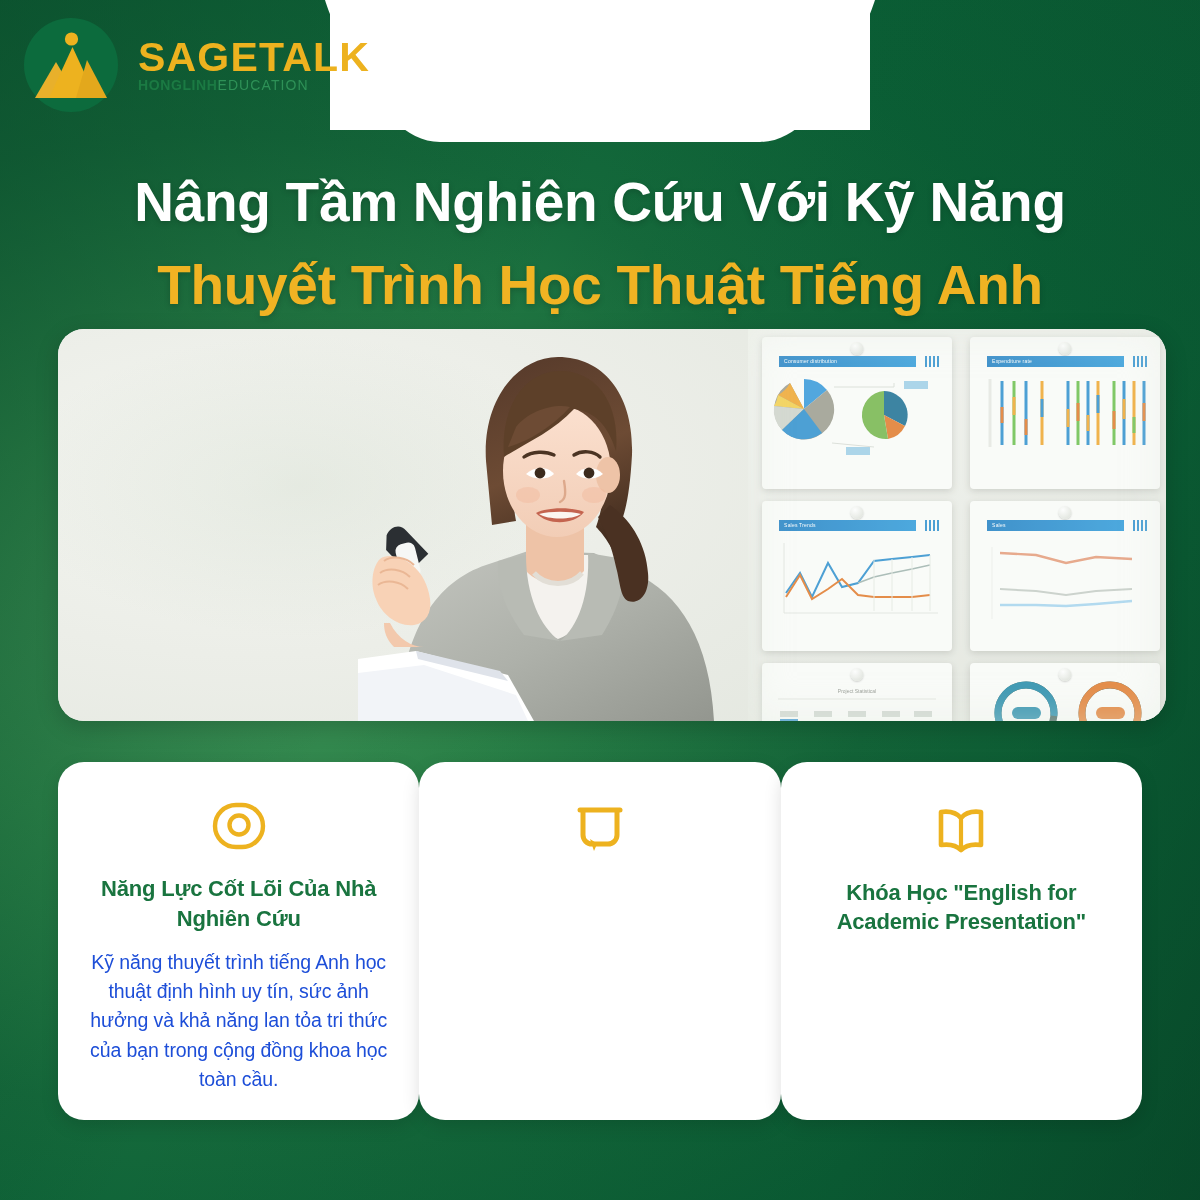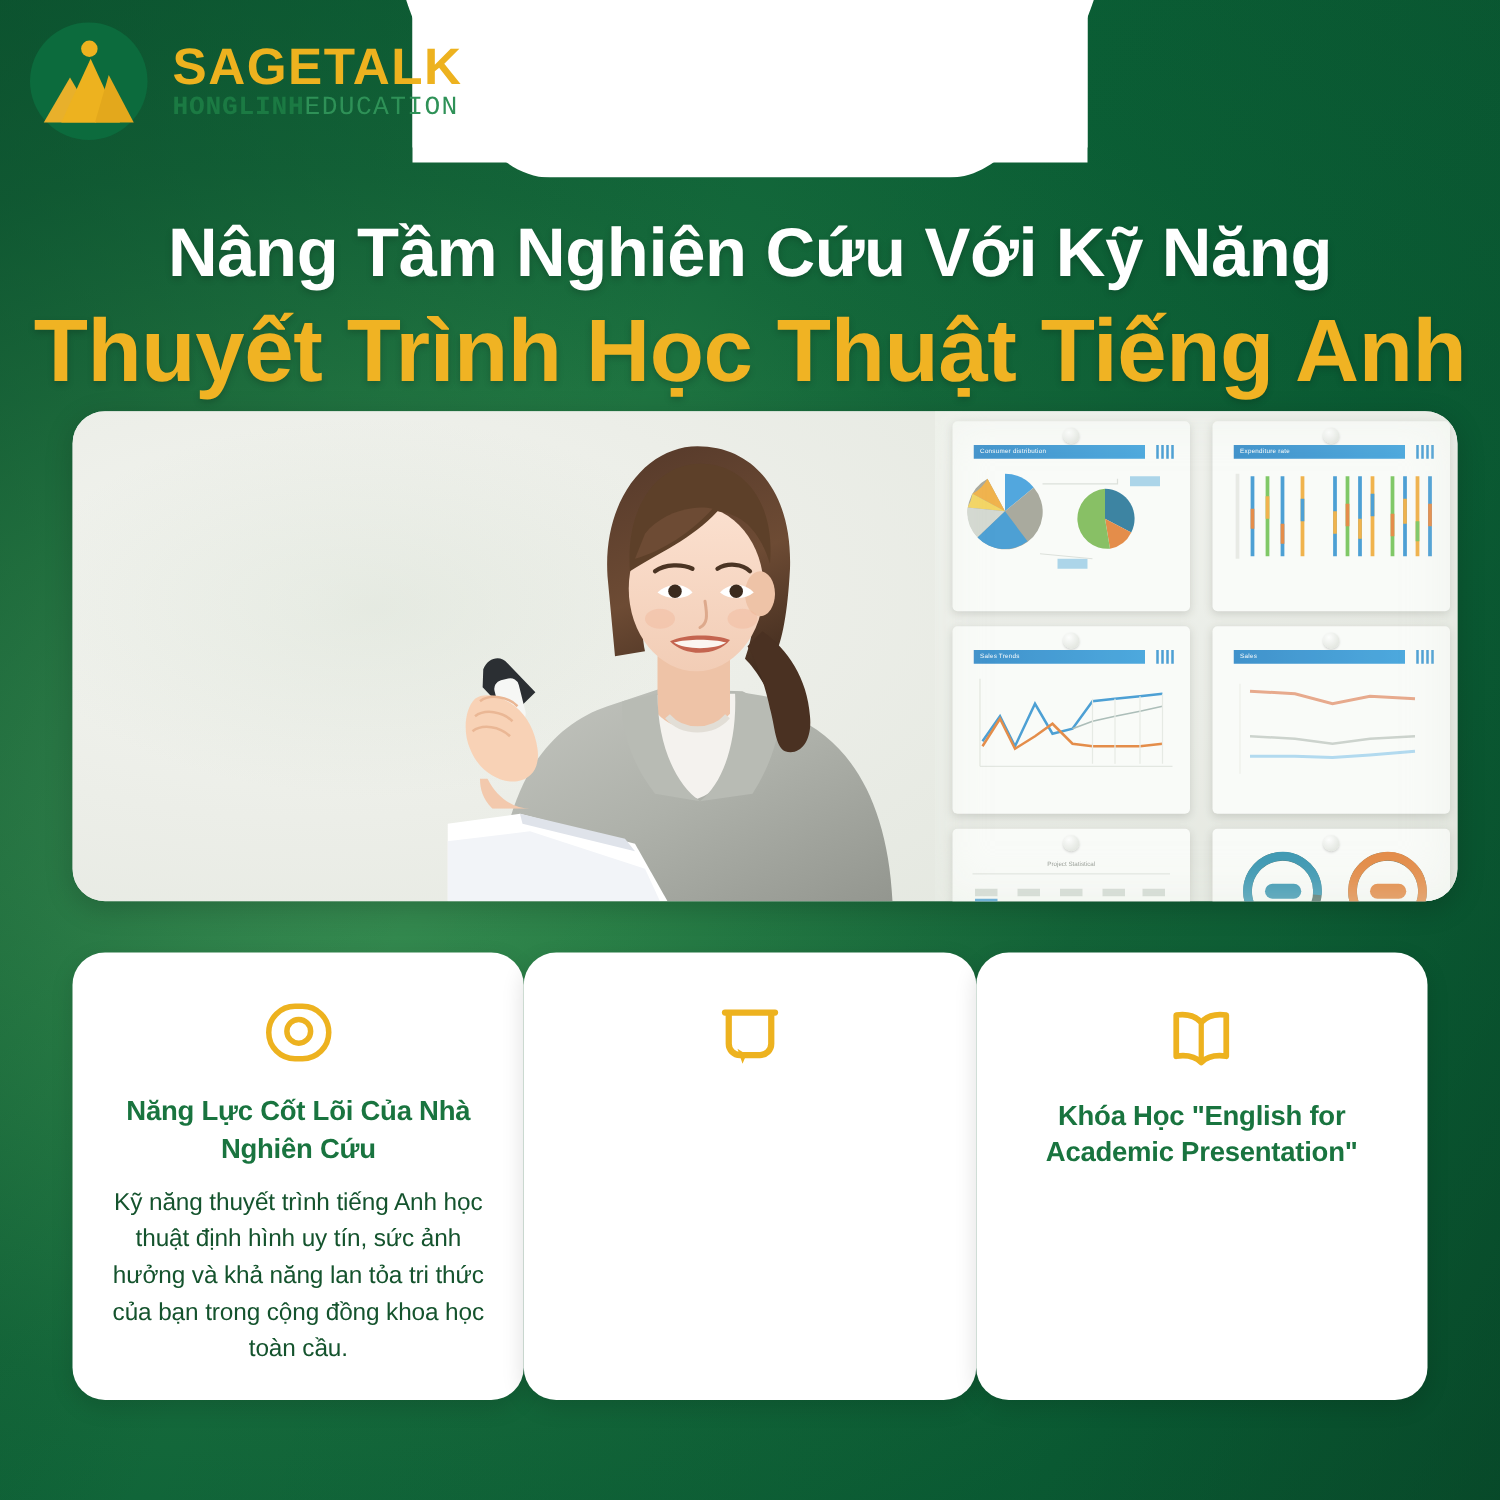--- a/index.html
+++ b/index.html
@@ -33,33 +33,33 @@
   .header-banner svg{display:block;}
   .logo-wrap{
     position:absolute; left:0; top:0; width:1200px; height:130px;
     display:flex; align-items:center; justify-content:flex-start; gap:16px; z-index:6;margin-left:20px;
   }
   .logo-mark{ width:102px; height:102px; flex:0 0 auto; }
   .logo-text{ display:flex; flex-direction:column; justify-content:center; }
   .logo-top{
     font-size:41px; font-weight:bold; color:#edb21f; letter-spacing:1.2px; line-height:1.03;
   }
-  .logo-bot{ font-size:21px; letter-spacing:.6px; line-height:1.1; white-space:nowrap;font-family:Liberation Mono, monospace;}
+  .logo-bot{ font-size:14px; letter-spacing:.6px; line-height:1.1; white-space:nowrap;}
   .logo-bot .b{ color:#1b7a43; font-weight:bold; }
   .logo-bot .l{ color:#2e9157; font-weight:normal; letter-spacing:1.1px;}
 
   
   .headline{ position:absolute; left:0; top:160px; width:1200px; text-align:center; z-index:6; }
   .headline .l1{
     font-size:55px; font-weight:bold; color:#ffffff; line-height:1.14;
     letter-spacing:-.3px; text-shadow:0 2px 6px rgba(0,0,0,.18);margin-top:11px;
   }
   .headline .l2{
-    font-size:71px; font-weight:bold; color:#f0b323; line-height:1.14;
-    letter-spacing:-.3px; margin-top:8px; text-shadow:0 2px 6px rgba(0,0,0,.18);
+    font-size:55px; font-weight:bold; color:#f0b323; line-height:1.14;
+    letter-spacing:-.3px; margin-top:20px; text-shadow:0 2px 6px rgba(0,0,0,.18);
   }
 
   
   .hero{
     position:absolute; left:58px; top:329px; width:1108px; height:392px;
     border-radius:26px; overflow:hidden; z-index:4;
     box-shadow:0 6px 22px rgba(0,0,0,.18);
     background:#e9ece8;
   }
   .hero-inner{position:absolute;inset:0;}
@@ -117,21 +117,21 @@
     padding:36px 22px 26px; text-align:center;
     box-shadow:0 6px 18px rgba(0,0,0,.13);
     display:flex; flex-direction:column; align-items:center;
   }
   .card-icon{ height:62px; display:flex; align-items:center; justify-content:center; margin-bottom:18px; }
   .card-title{
     font-size:22px; font-weight:bold; color:#19743f; line-height:1.33;
     margin-bottom:15px; letter-spacing:-.2px;
   }
   .card-body{
-    font-size:19.5px; color:#14532d; line-height:1.5; letter-spacing:-.1px;
+    font-size:19.5px; color:#1d4ed8; line-height:1.5; letter-spacing:-.1px;
   }
 </style>
 </head>
 <body>
 
 <div id="poster">
 
   <div class="header-banner">
     <svg width="1200" height="142" viewBox="0 0 1200 142" aria-hidden="true">
       <path d="M330,0 L870,0 L870,0 C870,0 830,142 760,142 L440,142 C370,142 330,0 330,0 Z" fill="#ffffff"></path>

